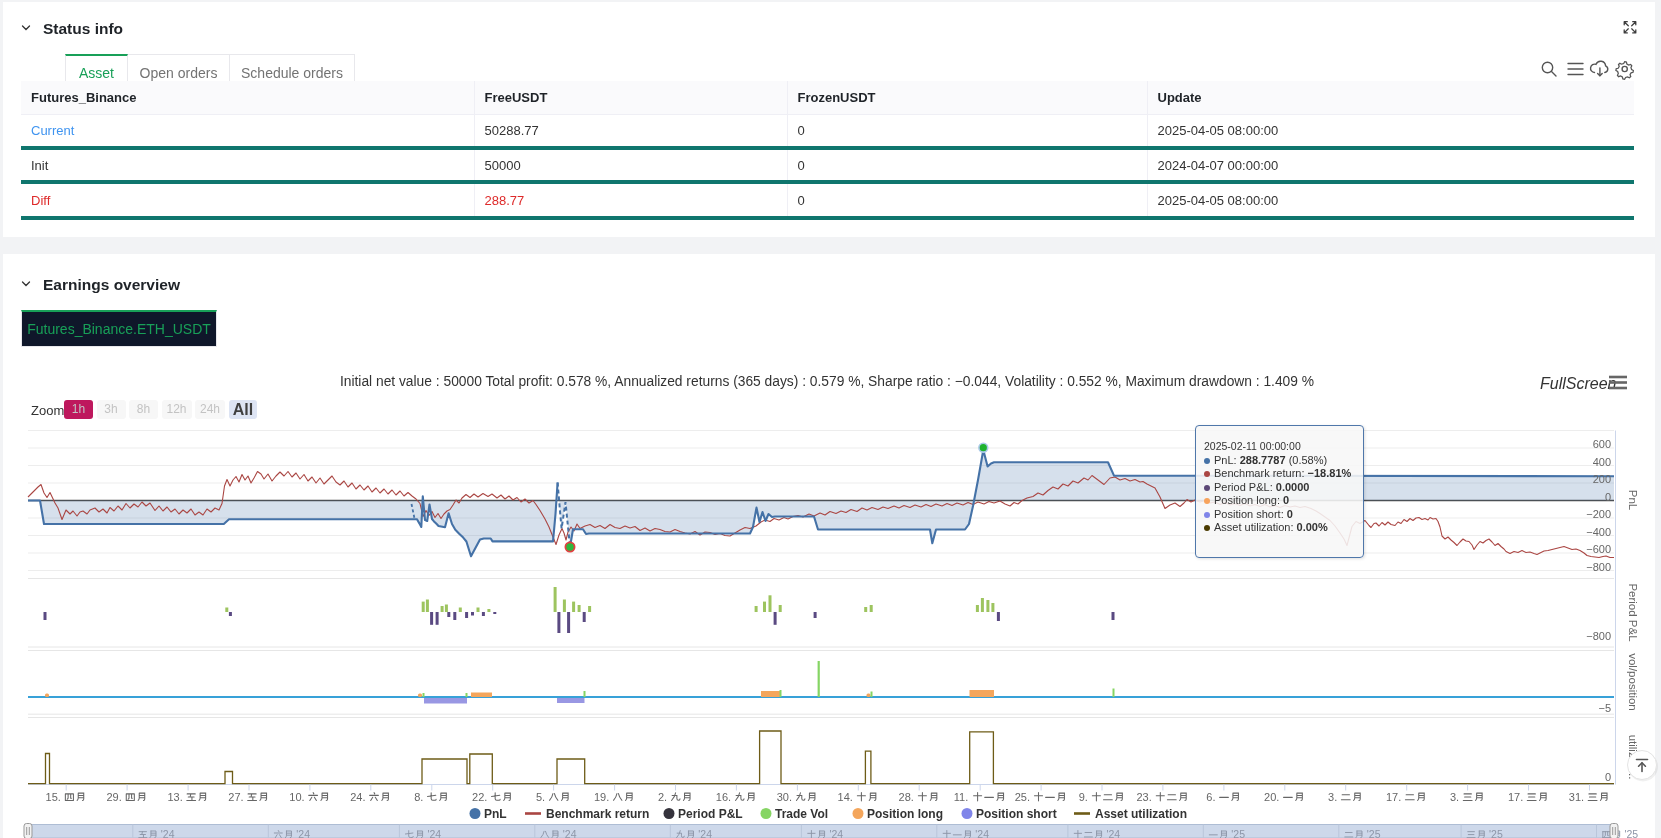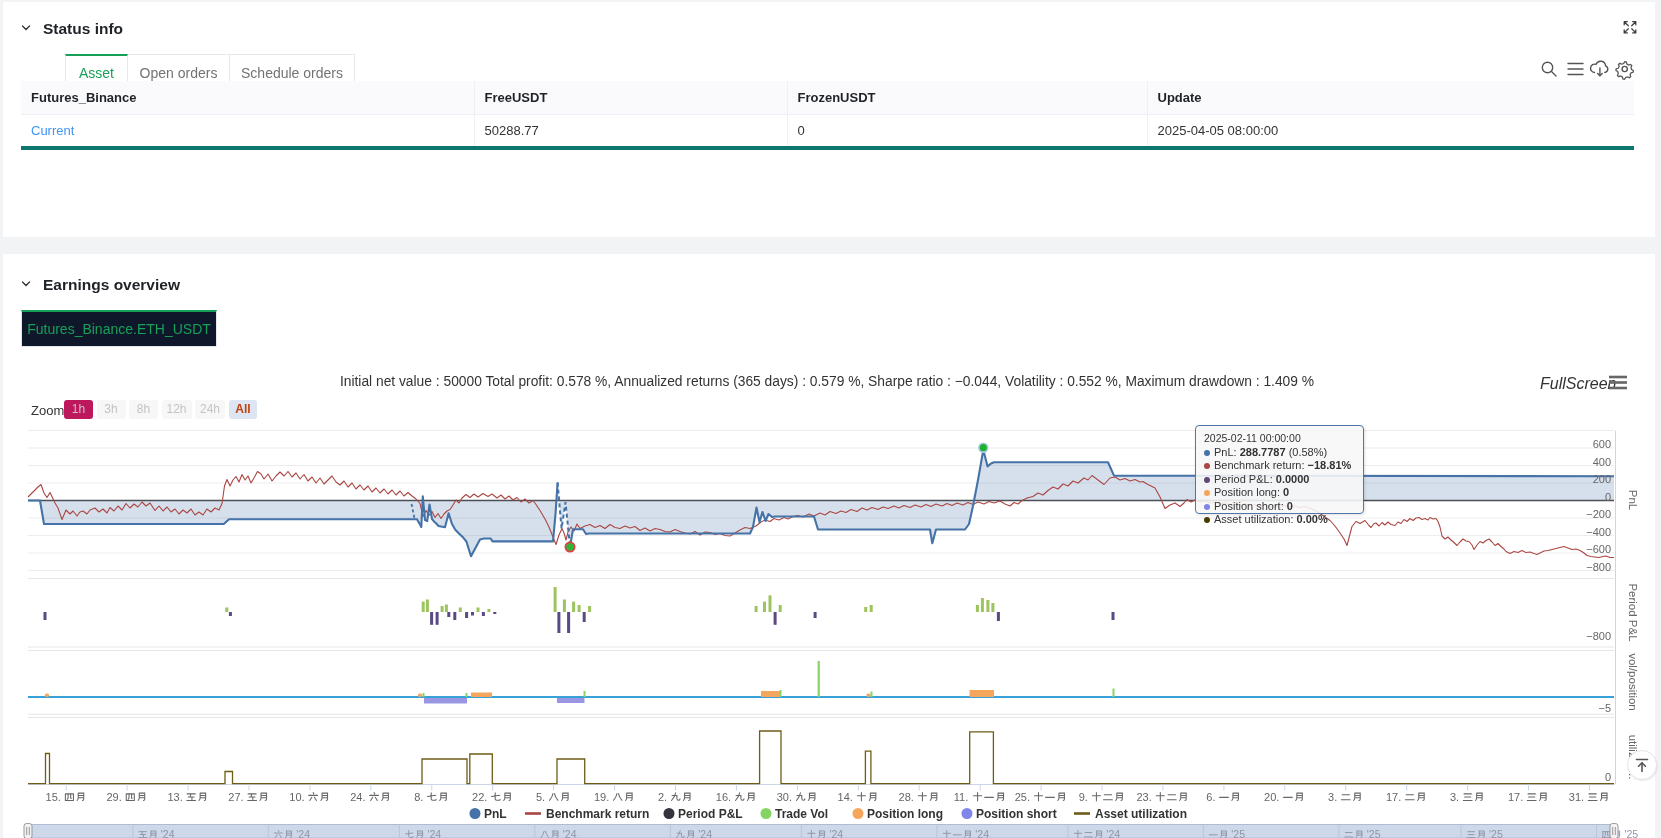--- a/index.html
+++ b/index.html
@@ -46,41 +46,53 @@
           <th class="vline">FreeUSDT</th>
           <th class="vline">FrozenUSDT</th>
           <th class="vline">Update</th>
         </tr>
 <tr>
           <td style="color:#3f94f0;">Current</td>
           <td class="vline">50288.77</td>
           <td class="vline">0</td>
           <td class="vline">2025-04-05 08:00:00</td>
         </tr>
+<tr>
+          <td>Init</td>
+          <td class="vline">50000</td>
+          <td class="vline">0</td>
+          <td class="vline">2024-04-07 00:00:00</td>
+        </tr>
+<tr style="height:36px;">
+          <td style="color:#de2a2a;">Diff</td>
+          <td class="vline" style="color:#de2a2a;">288.77</td>
+          <td class="vline">0</td>
+          <td class="vline">2025-04-05 08:00:00</td>
+        </tr>
 </tbody>
     </table>
 </div>
 
 <svg class="chev" style="left:20px;top:278px;" viewBox="0 0 12 12">
     <path d="M2.5,4 L6,7.5 L9.5,4" stroke="#333" stroke-width="1.3" fill="none" stroke-linecap="round"></path>
   </svg>
 <div class="hdr" style="left:43px;top:276px;">Earnings overview</div>
 <div style="position:absolute;left:21px;top:310px;width:196px;height:37px;border:1px solid #e8e8ec;border-top:2px solid #18a058;display:flex;align-items:center;justify-content:center;font-size:14px;color:#18a058;background:#0f172a;">Futures_Binance.ETH_USDT</div>
 
 <div style="position:absolute;left:14px;top:374px;width:1626px;text-align:center;font-size:13.8px;color:#333;">Initial net value : 50000 Total profit: 0.578 %, Annualized returns (365 days) : 0.579 %, Sharpe ratio : −0.044, Volatility : 0.552 %, Maximum drawdown : 1.409 %</div>
 <div style="position:absolute;left:1540px;top:375px;font-size:16px;color:#333;font-style:italic;">FullScreen</div>
 
 <div style="position:absolute;left:31px;top:403px;font-size:13px;color:#333;">Zoom</div>
 <div style="position:absolute;left:64px;top:400px;display:flex;">
  <div style="width:29px;height:19px;background:#be185d;border-radius:3px;margin-right:3.5px;font-size:12px;color:#c3c3c3;text-align:center;line-height:19px;">1h</div>
  <div style="width:29px;height:19px;background:#f7f7f7;border-radius:3px;margin-right:3.5px;font-size:12px;color:#c3c3c3;text-align:center;line-height:19px;">3h</div>
  <div style="width:29px;height:19px;background:#f7f7f7;border-radius:3px;margin-right:3.5px;font-size:12px;color:#c3c3c3;text-align:center;line-height:19px;">8h</div>
  <div style="width:30px;height:19px;background:#f7f7f7;border-radius:3px;margin-right:3.5px;font-size:12px;color:#c3c3c3;text-align:center;line-height:19px;">12h</div>
  <div style="width:30px;height:19px;background:#f7f7f7;border-radius:3px;margin-right:4px;font-size:12px;color:#c3c3c3;text-align:center;line-height:19px;">24h</div>
- <div style="width:28px;height:19px;background:#dde4f3;border-radius:3px;font-size:12px;color:#c2410c;font-weight:700;text-align:center;line-height:19px;">All</div>
+ <div style="width:28px;height:19px;background:#dde4f3;border-radius:3px;font-size:16px;color:#404040;font-weight:700;text-align:center;line-height:19px;">All</div>
 </div>
 
 <svg width="1661" height="838" viewBox="0 0 1661 838" style="position:absolute;left:0;top:0;font-family:'Liberation Sans',sans-serif;">
 <defs>
       <path id="k1" d="M1.2,6.4 H10.8" fill="none" stroke-width="1.15" stroke-linecap="round"></path>
       <path id="k2" d="M2,3.6 H10 M1.2,9 H10.8" fill="none" stroke-width="1.15" stroke-linecap="round"></path>
       <path id="k3" d="M2,2.6 H10 M2.6,6.1 H9.4 M1.2,9.8 H10.8" fill="none" stroke-width="1.15" stroke-linecap="round"></path>
       <path id="k4" d="M1.6,2.6 H10.4 M1.6,2.6 V9.8 M10.4,2.6 V9.8 M1.6,9.8 H10.4 M4.6,2.6 V7.2 Q4.6,8 3.6,8.4 M7.4,2.6 V7.4 L8.2,7.4" fill="none" stroke-width="1.15" stroke-linecap="round"></path>
       <path id="k5" d="M1.6,2.6 H10.4 M5.6,2.6 L4.8,6 M2.8,6 H9.2 M6.8,6 V9.8 M1.2,9.8 H10.8" fill="none" stroke-width="1.15" stroke-linecap="round"></path>
       <path id="k6" d="M6,1.2 L6.8,2.6 M1.2,4.2 H10.8 M4.6,6.2 L2.4,9.8 M7.4,6.2 L9.6,9.8" fill="none" stroke-width="1.15" stroke-linecap="round"></path>
@@ -397,21 +409,21 @@
  <circle cx="1624.7" cy="69" r="2.6"></circle>
  <path d="M1624.7,61.7 l1.7,0.35 l0.5,2 l1.8,1.05 l1.95,-0.7 l1.15,1.35 -0.85,1.85 0.65,1.95 1.75,1 -0.3,1.75 -1.95,0.5 -1.05,1.8 0.7,1.95 -1.35,1.15 -1.85,-0.85 -1.95,0.65 -1,1.75 -1.75,-0.3 -0.5,-1.95 -1.8,-1.05 -1.95,0.7 -1.15,-1.35 0.85,-1.85 -0.65,-1.95 -1.75,-1 0.3,-1.75 1.95,-0.5 1.05,-1.8 -0.7,-1.95 1.35,-1.15 1.85,0.85 1.95,-0.65 z" stroke-width="1.25"></path>
 </g>
 <g stroke="#3d3d3d" stroke-width="1.25" fill="none" stroke-linecap="round" stroke-linejoin="round">
  <path d="M1628.3,25.8 L1624.2,21.7 M1624.2,24.8 V21.7 H1627.3"></path>
  <path d="M1631.7,25.8 L1635.8,21.7 M1632.7,21.7 H1635.8 V24.8"></path>
  <path d="M1628.3,28.8 L1624.2,32.9 M1624.2,29.8 V32.9 H1627.3"></path>
  <path d="M1631.7,28.8 L1635.8,32.9 M1635.8,29.8 V32.9 H1632.7"></path>
 </g>
   </svg>
-<div style="position:absolute;left:1195px;top:425px;width:169px;height:89px;background:rgba(247,247,247,0.88);
-border:1px solid #4f77aa;border-radius:4px;box-shadow:1px 1px 3px rgba(0,0,0,0.12);font-size:11px;color:#333;padding:6px 0 0 8px;box-sizing:border-box;z-index:5;">
+<div style="position:absolute;left:1195px;top:425px;width:169px;height:133px;background:rgba(247,247,247,0.88);
+border:1px solid #4f77aa;border-radius:4px;box-shadow:1px 1px 3px rgba(0,0,0,0.12);font-size:11px;color:#333;padding:14px 0 0 8px;box-sizing:border-box;z-index:5;">
 <div style="font-size:10.5px;margin-bottom:2px;">2025-02-11 00:00:00</div>
     <div style="line-height:13.4px;"><span style="display:inline-block;width:6px;height:6px;border-radius:50%;background:#4572a7;margin-right:4px;"></span>PnL: <b>288.7787</b> (0.58%)</div>
     <div style="line-height:13.4px;"><span style="display:inline-block;width:6px;height:6px;border-radius:50%;background:#aa4643;margin-right:4px;"></span>Benchmark return: <b>−18.81%</b></div>
     <div style="line-height:13.4px;"><span style="display:inline-block;width:6px;height:6px;border-radius:50%;background:#5c4977;margin-right:4px;"></span>Period P&amp;L: <b>0.0000</b></div>
     <div style="line-height:13.4px;"><span style="display:inline-block;width:6px;height:6px;border-radius:50%;background:#f7a35c;margin-right:4px;"></span>Position long: <b>0</b></div>
     <div style="line-height:13.4px;"><span style="display:inline-block;width:6px;height:6px;border-radius:50%;background:#8085e9;margin-right:4px;"></span>Position short: <b>0</b></div>
     <div style="line-height:13.4px;"><span style="display:inline-block;width:6px;height:6px;border-radius:50%;background:#4a3b00;margin-right:4px;"></span>Asset utilization: <b>0.00%</b></div>
   </div>
 </body></html>

